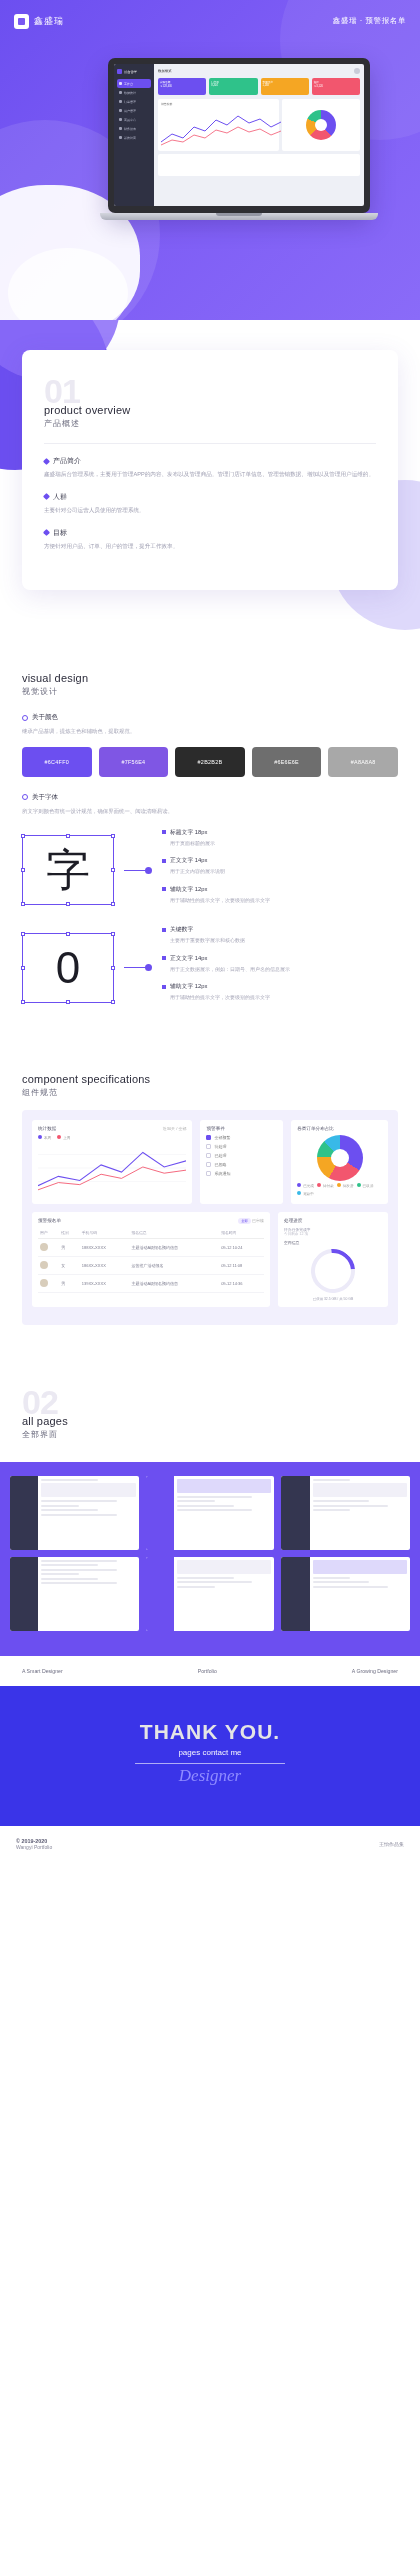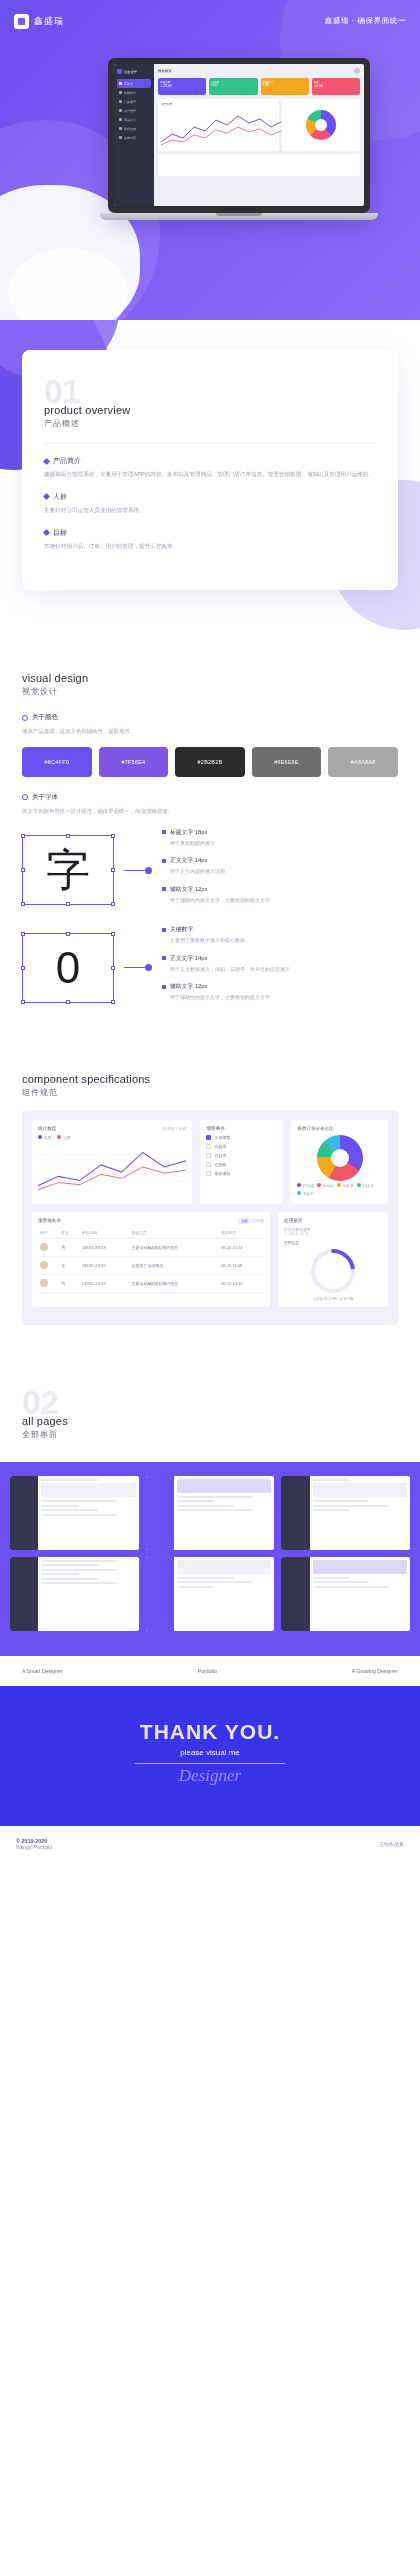--- a/index.html
+++ b/index.html
@@ -221,21 +221,21 @@
   <section class="hero">
     <div class="blobD"></div>
     <div class="blobA"></div>
     <div class="blobB"></div>
     <div class="blobC"></div>
 
     <div class="hero-logo">
       <span class="mark"></span>
       <span class="txt">鑫盛瑞</span>
     </div>
-    <div class="hero-title">鑫盛瑞 · 确保界面统一</div>
+    <div class="hero-title">鑫盛瑞 · 预警报名单</div>
 
     <div class="laptop">
       <div class="screen-frame">
         <div class="screen">
           <div class="dash-side">
             <div class="brand">
               <span class="sq"></span>
               <span>后台管理</span>
             </div>
             <div class="mi active">
@@ -652,21 +652,21 @@
   </div>
 
   <div class="tags">
     <span>A Smart Designer</span>
     <span>Portfolio</span>
     <span>A Growing Designer</span>
   </div>
 
   <section class="thanks">
     <h2>THANK YOU.</h2>
-    <div class="sub">please visual me</div>
+    <div class="sub">pages contact me</div>
     <div class="strike"></div>
     <div class="script">Designer</div>
   </section>
 
   <div class="botbar">
     <div class="l">
       <b>© 2019-2020</b>
       <span>Wangyi Portfolio</span>
     </div>
     <div>王怡作品集</div>

